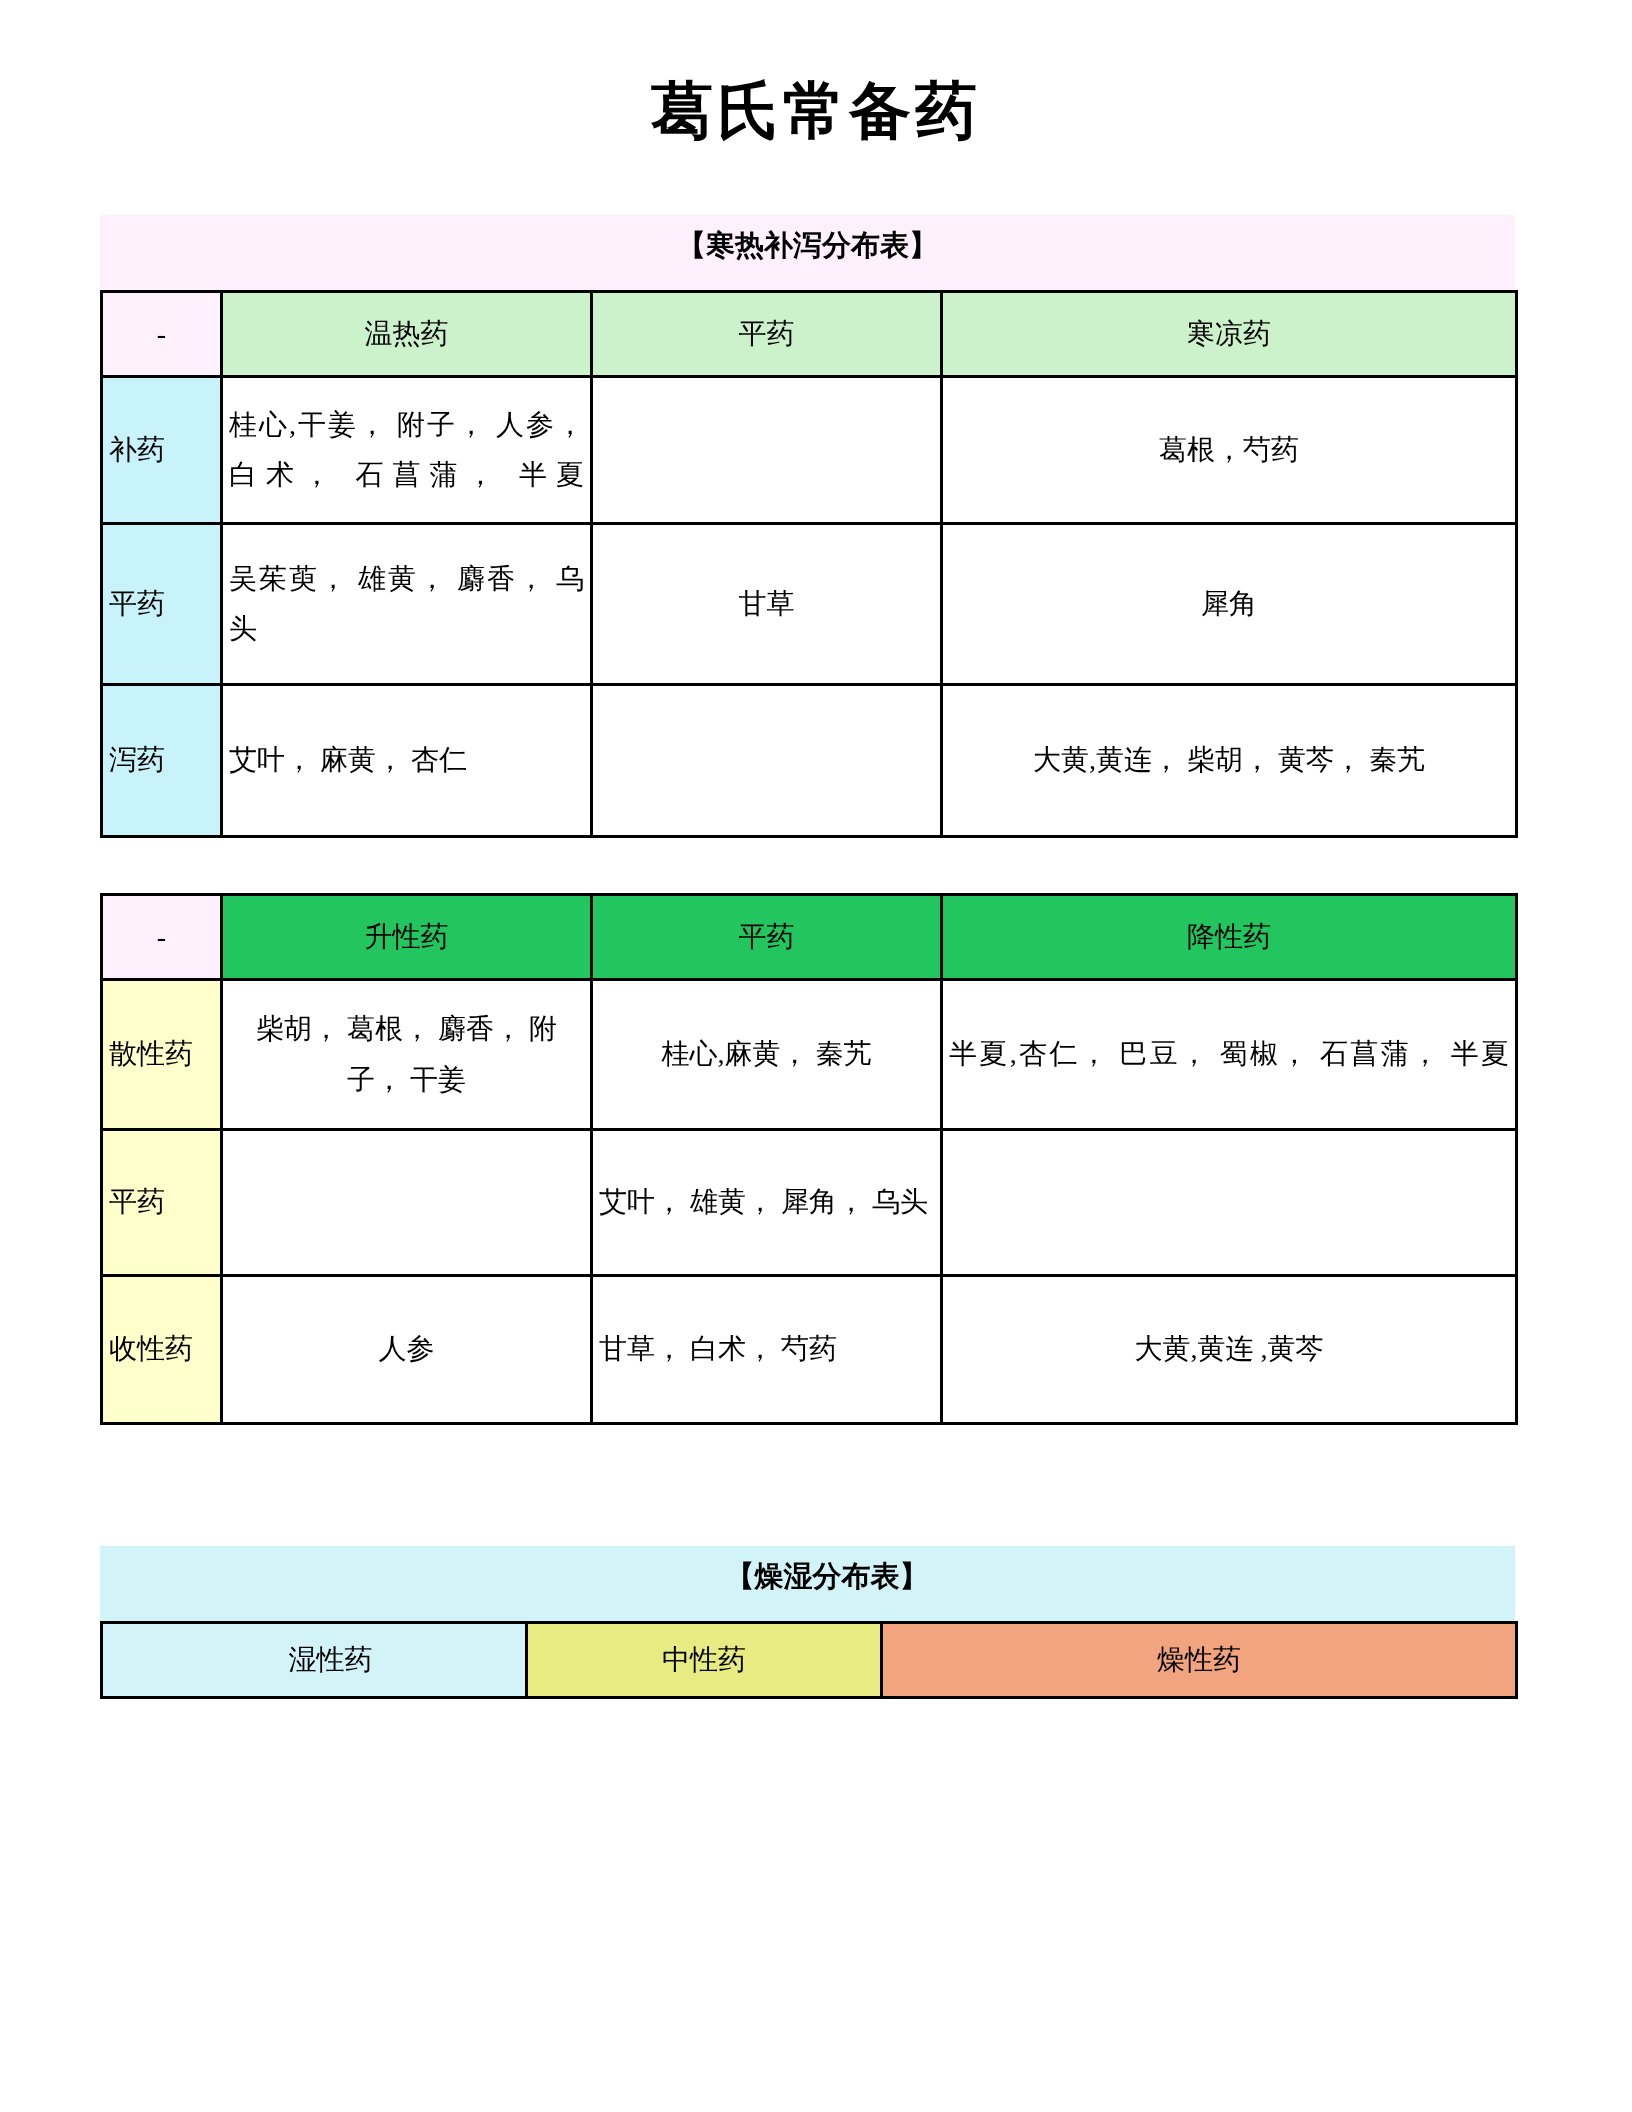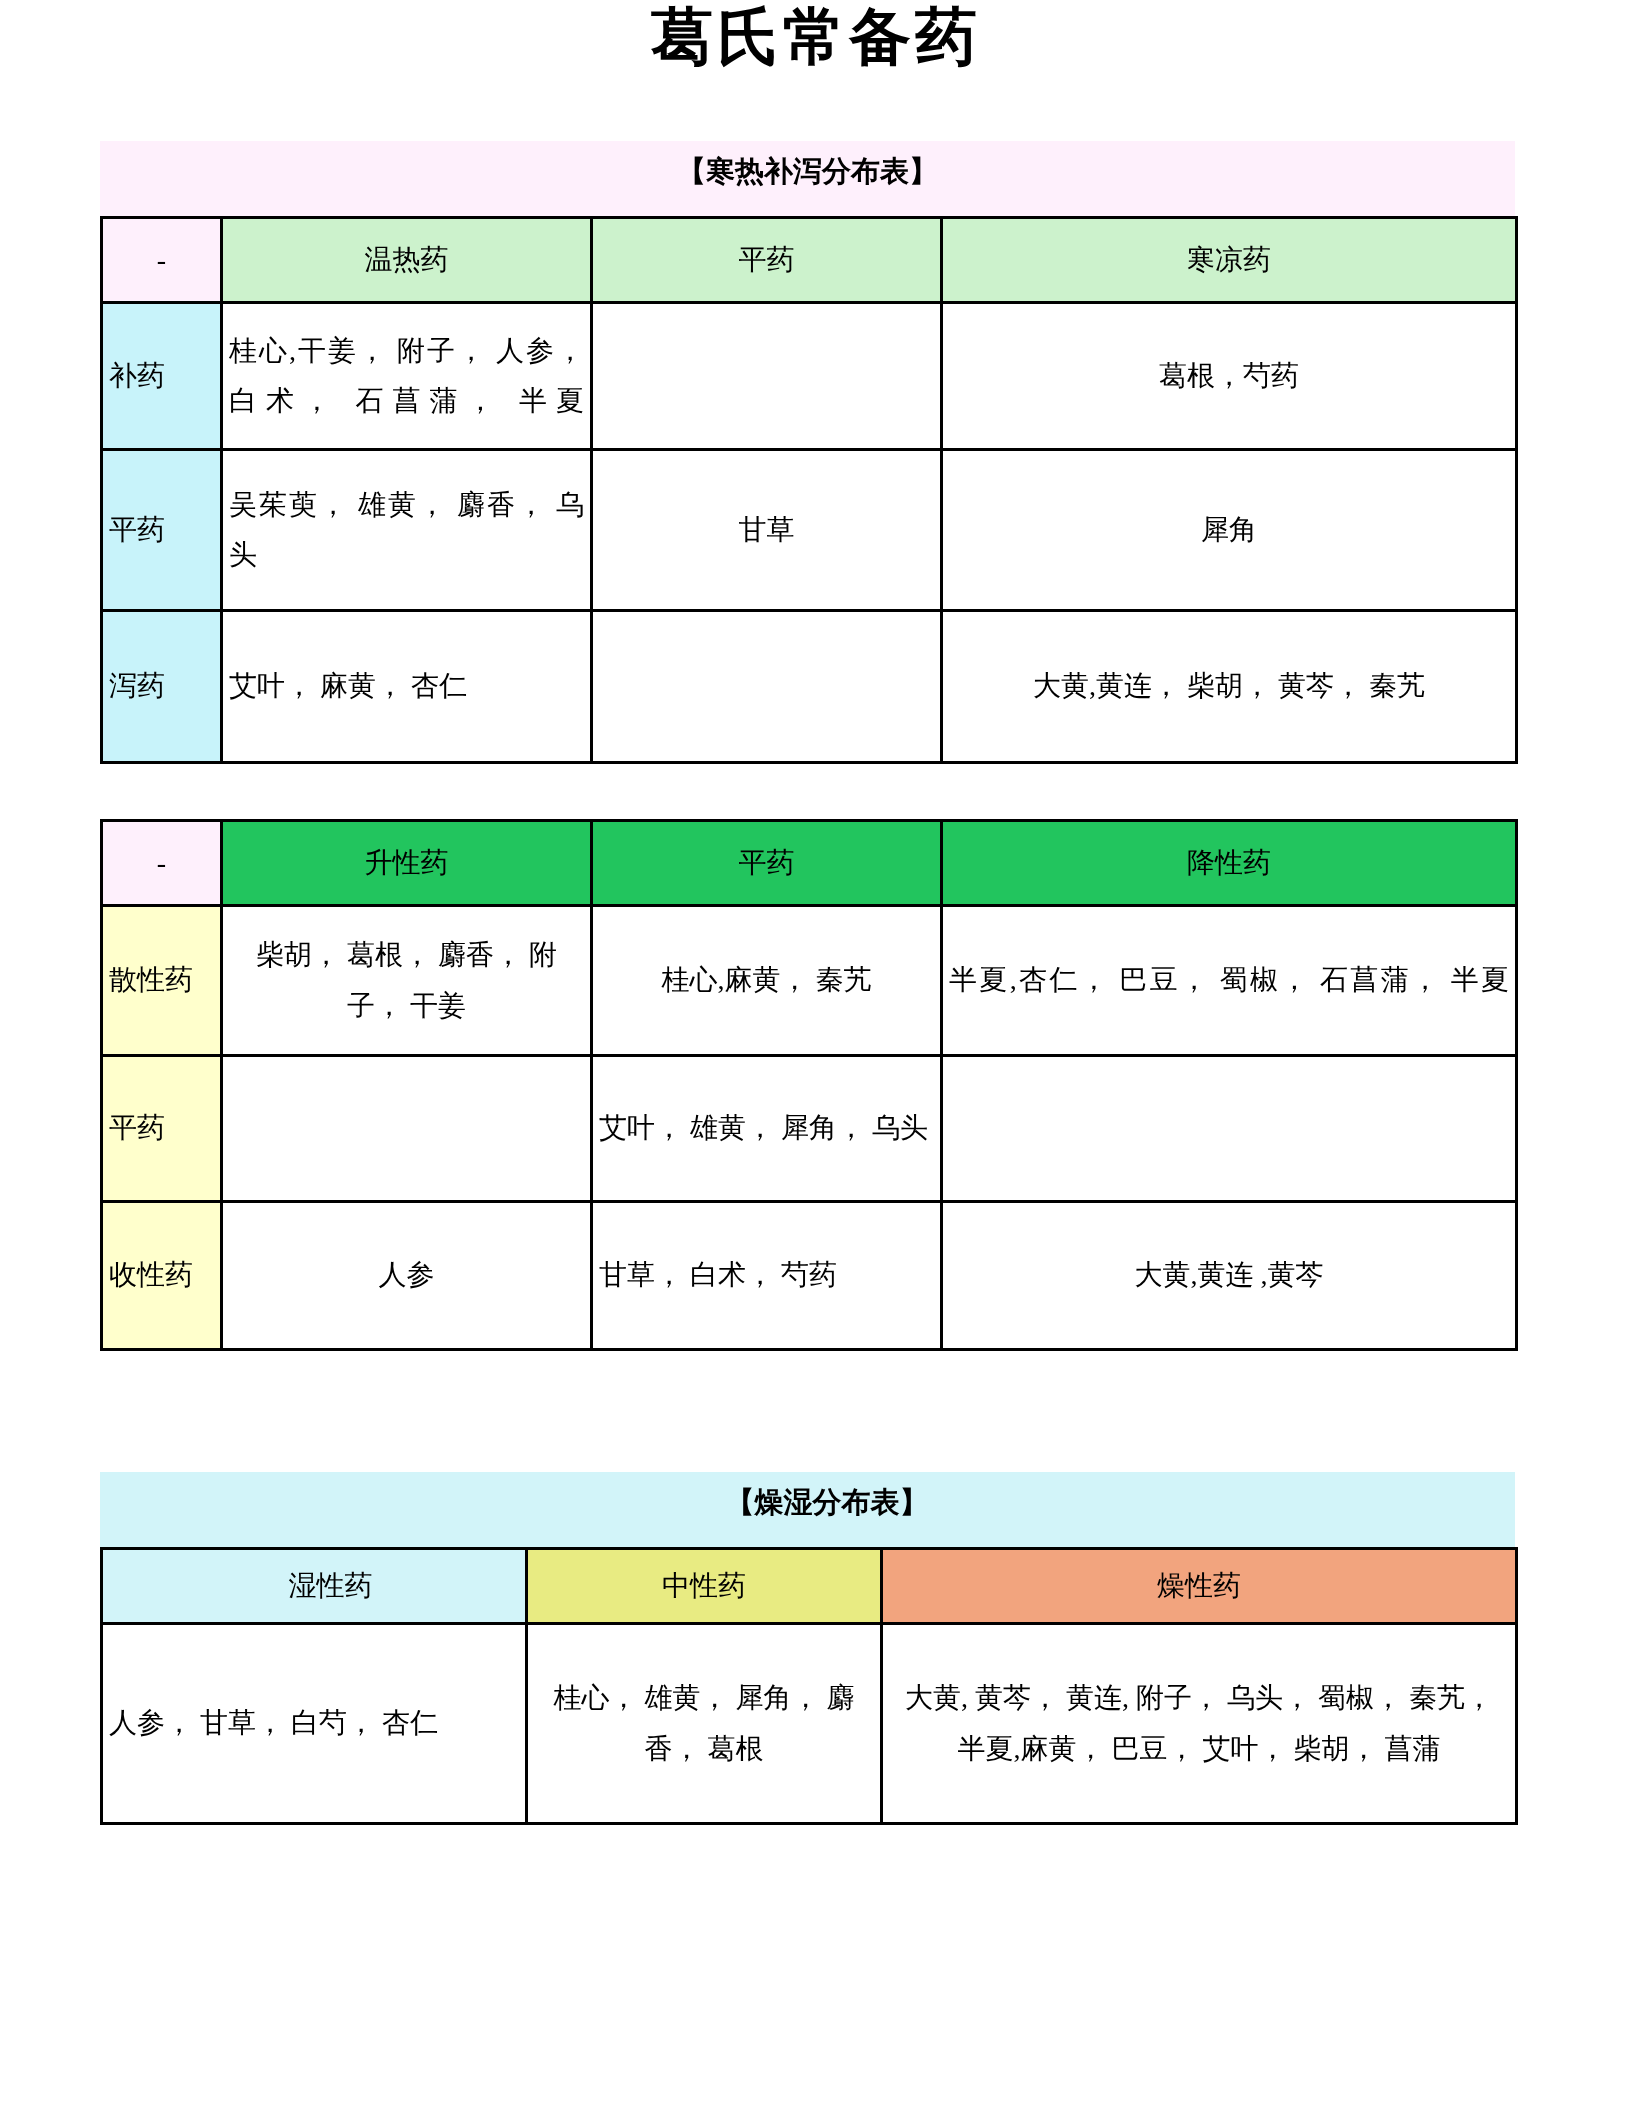--- a/index.html
+++ b/index.html
@@ -4,21 +4,21 @@
 <style>
   html,body { margin:0; padding:0; background:#ffffff; }
   body {
     width:1632px; height:2112px;
     font-family:"Liberation Serif", serif;
     color:#000;
   }
   .page { position:relative; width:1632px; height:2112px; overflow:hidden; }
 
   h1.page-title {
-    margin:0; height:74px; line-height:74px;
+    margin:0; padding-top:74px; height:74px; line-height:74px;
     text-align:center; font-size:62px; font-weight:bold;
     font-family:"Liberation Sans", sans-serif;
     letter-spacing:4px;
   }
 
   .tbl { width:1415px; margin-left:100px; }
   .tbl-1 { margin-top:67px; }
   .tbl-2 { margin-top:55px; }
   .tbl-3 { margin-top:121px; }
 
@@ -151,22 +151,17 @@
           <col style="width:425px">
           <col style="width:355px">
           <col style="width:635px">
         </colgroup>
       <tbody>
           <tr class="head">
         <td class="bg-cyan3">湿性药</td>
         <td class="bg-lime">中性药</td>
         <td class="bg-salmon">燥性药</td>
       </tr>
-      <tr class="r0">
-        <td class="al">人参， 甘草， 白芍， 杏仁</td>
-        <td class="ac">桂心， 雄黄， 犀角， 麝香， 葛根</td>
-        <td class="ac">大黄, 黄芩， 黄连, 附子， 乌头， 蜀椒， 秦艽， 半夏,麻黄， 巴豆， 艾叶， 柴胡， 菖蒲</td>
-      </tr>
     </tbody>
       </table>
   </section>
 
 </div>
 
 </body></html>

